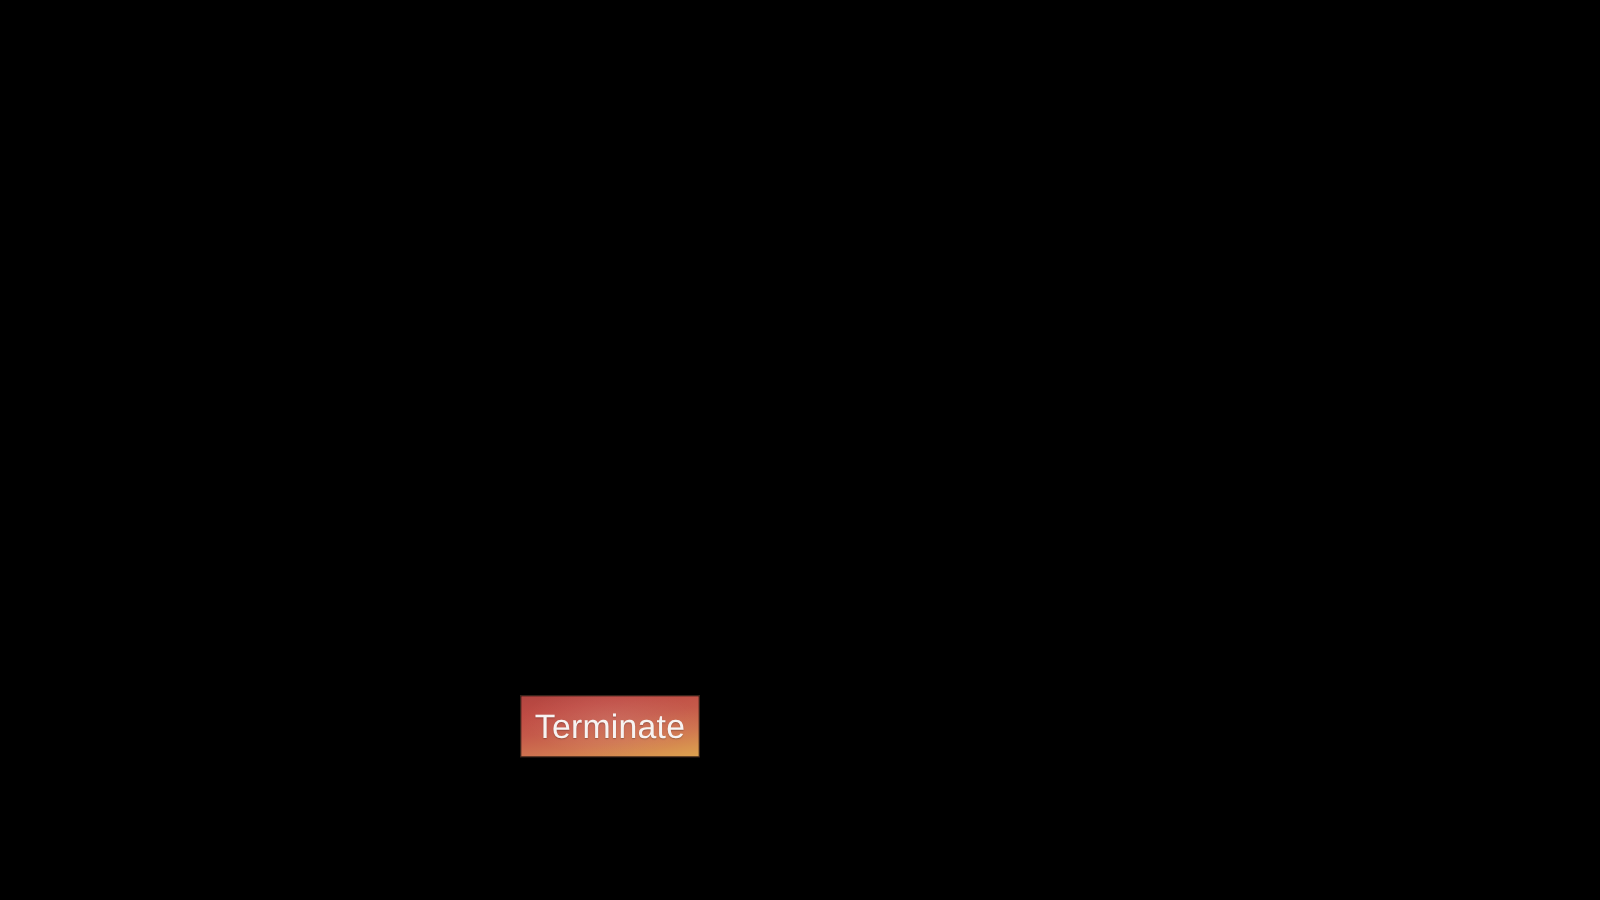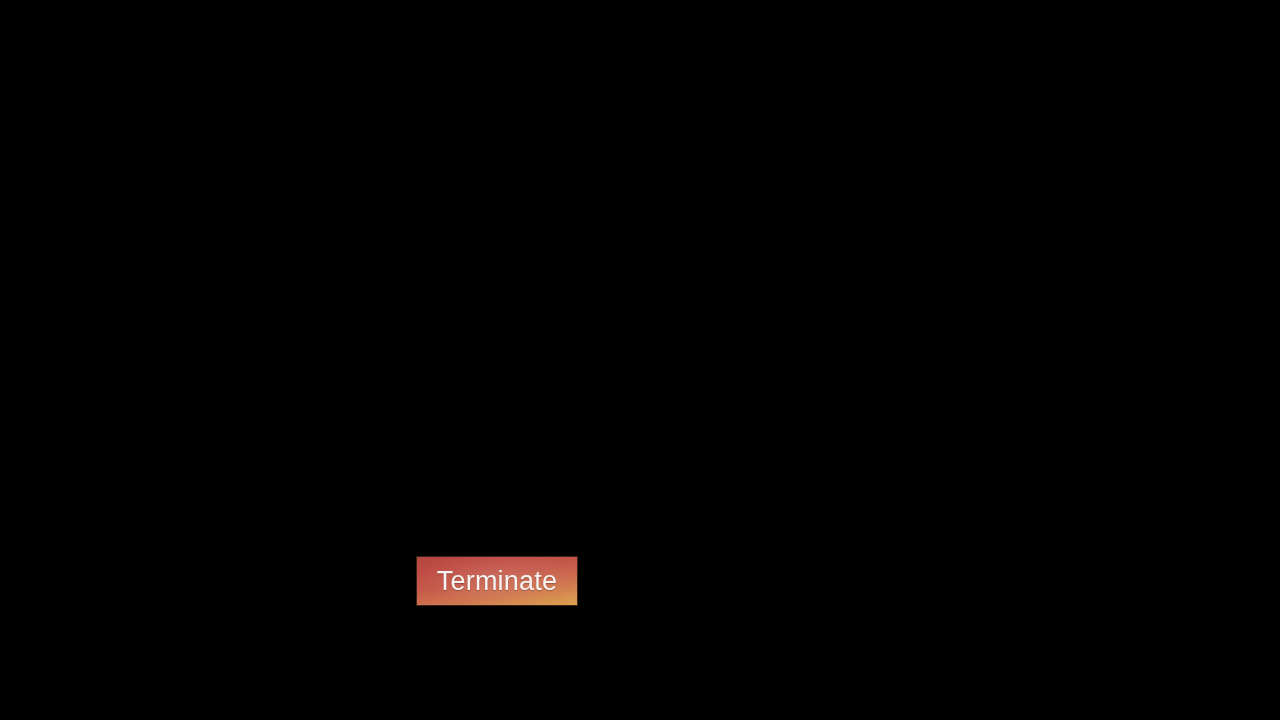--- a/index.html
+++ b/index.html
@@ -14,21 +14,21 @@
     position: relative;
     width: 1280px;
     height: 720px;
     background: #000000;
     font-family: "Liberation Sans", sans-serif;
   }
   #terminate-button {
     position: absolute;
     left: 417px;
     top: 557px;
-    width: 160px;
+    width: 142px;
     height: 48px;
     border: 0;
     padding: 0;
     margin: 0;
     display: flex;
     align-items: center;
     justify-content: center;
     cursor: pointer;
     color: #f7f3f2;
     font-family: "Liberation Sans", sans-serif;

